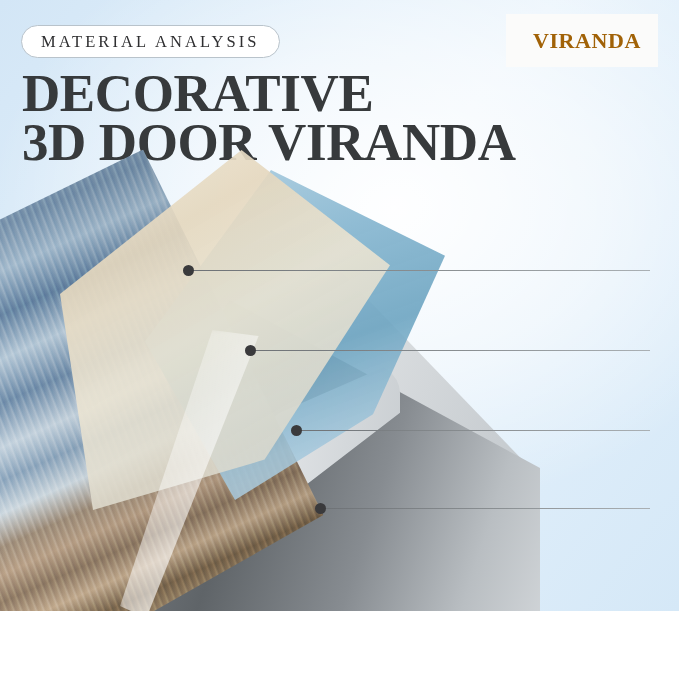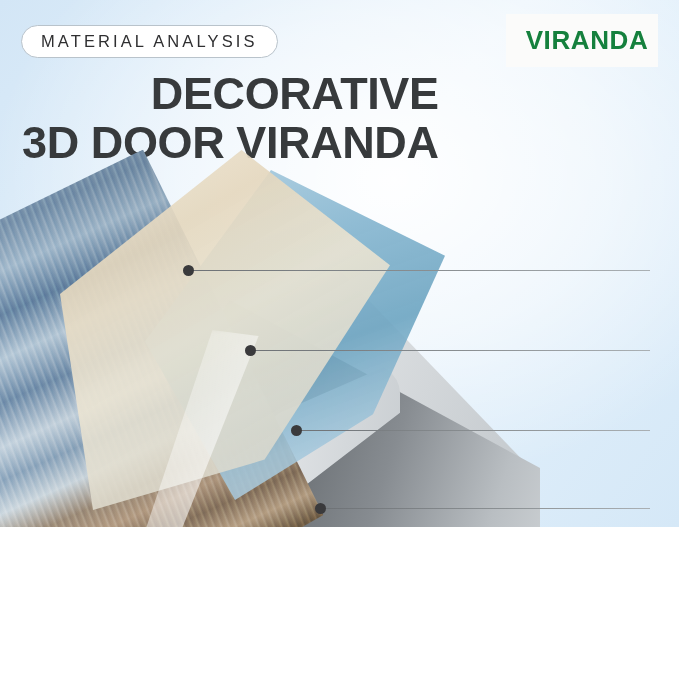--- a/index.html
+++ b/index.html
@@ -6,27 +6,26 @@
   html, body {
     margin: 0;
     padding: 0;
     background: #ffffff;
   }
   * { box-sizing: border-box; }
 
   .poster {
     position: relative;
     width: 679px;
-    height: 527px;
+    height: 611px;
     overflow: hidden;
-    font-family: Liberation Sans, sans-serif;
+    font-family: Liberation Serif, serif;
     background:
       radial-gradient(ellipse 560px 420px at 58% 34%, rgba(255,255,255,0.96) 0%, rgba(255,255,255,0.55) 38%, rgba(255,255,255,0.0) 72%),
       linear-gradient(128deg, #d3e6f6 0%, #dcecf9 22%, #eaf4fc 48%, #dfeefa 72%, #d5e8f7 100%);
-    text-align: right;
   }
 
   
   .badge {
     position: absolute;
     left: 21px;
     top: 25px;
     height: 33px;
     padding: 0 19px;
     display: flex;
@@ -41,41 +40,41 @@
     letter-spacing: 3.1px;
     white-space: nowrap;
   }
 
   .title-block {
     position: absolute;
     left: 22px;
     top: 69px;
     color: #373a3c;
     font-weight: 700;
-    font-size: 45px;
+    font-size: 53px;
     line-height: 49px;
     letter-spacing: -0.4px;
     white-space: nowrap;
   }
   .title-line { display: block; }
 
   .brand-box {
     position: absolute;
     right: 21px;
     top: 14px;
     width: 152px;
     height: 53px;
     background: #fbfbfa;
     display: flex;
     align-items: center;
     justify-content: center;
   }
   .brand-text {
-    color: #15803d;
-    font-size: 26px;
+    color: #a16207;
+    font-size: 22px;
     font-weight: 700;
     letter-spacing: 0.6px;
     margin-left: 10px;
   }
 
   
   .art {
     position: absolute;
     left: 0;
     top: 150px;

